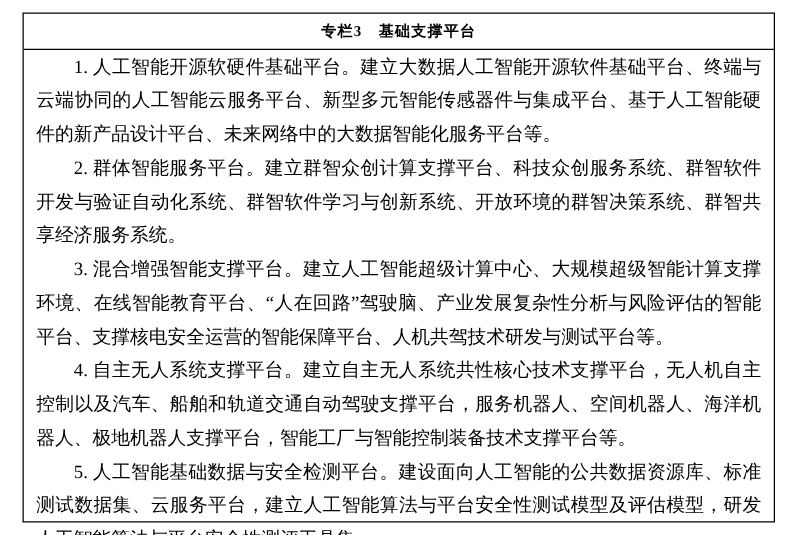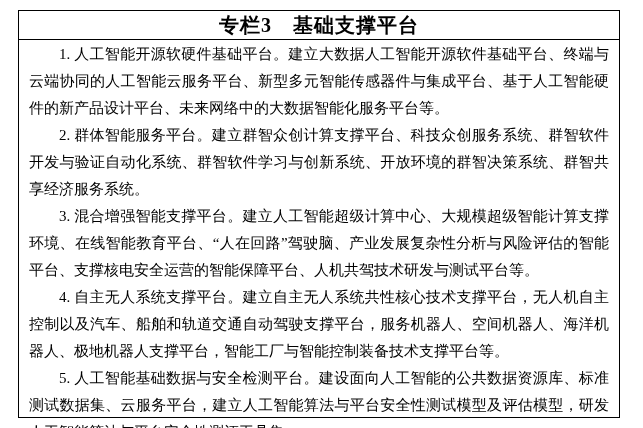--- a/index.html
+++ b/index.html
@@ -24,21 +24,21 @@
     border: 1px solid #000000;
     background: #ffffff;
     box-sizing: border-box;
   }
   .box-title {
     height: 29px;
     border-bottom: 1px solid #000000;
     display: flex;
     align-items: center;
     justify-content: center;
-    font-size: 20px;
+    font-size: 12px;
     font-weight: bold;
     letter-spacing: 1px;
     box-sizing: border-box;
   }
   .box-body {
     padding: 1px 10px 0 10px;
     font-size: 15px;
     line-height: 27px;
     box-sizing: border-box;
   }

